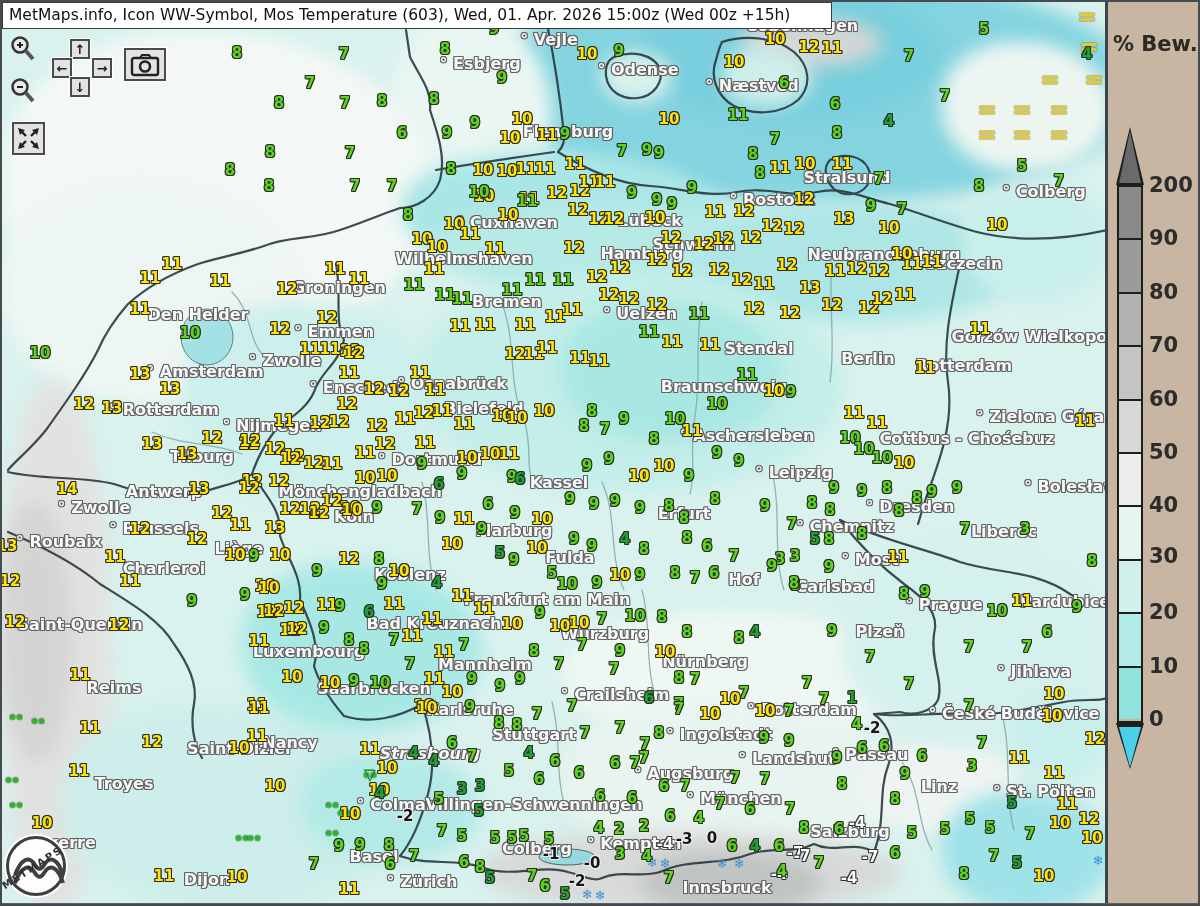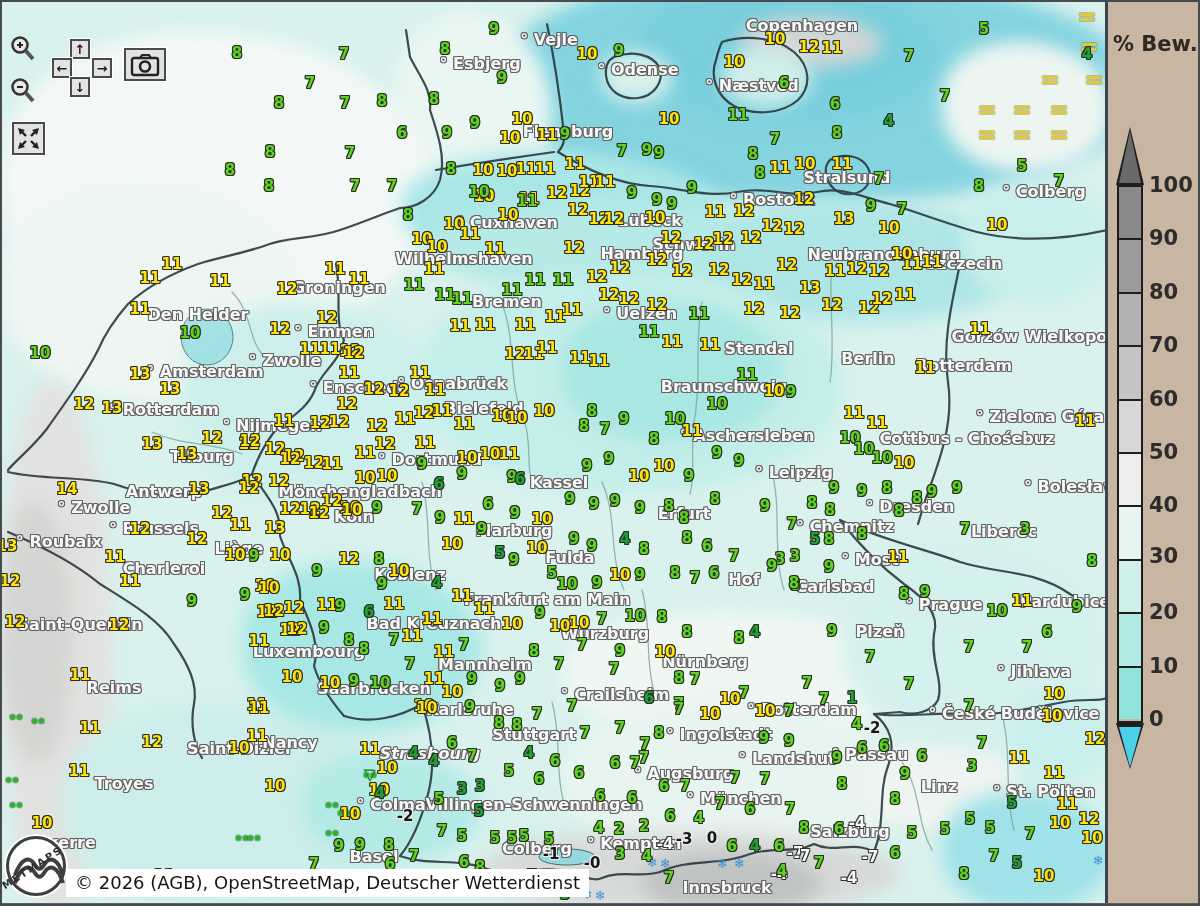--- a/index.html
+++ b/index.html
@@ -861,24 +861,24 @@
         </g>
         <g fill="#222">
           <polygon points="1,1 8,3 3,8"></polygon>
             <polygon points="22,1 15,3 20,8"></polygon>
           <polygon points="1,22 3,15 8,20"></polygon>
             <polygon points="22,22 20,15 15,20"></polygon>
         </g>
       </svg>
     </div>
 
+    <div class="titlebar">
+      <span>MetMaps.info, Icon WW-Symbol, Mos Temperature (603), Wed, 01. Apr. 2026 15:00z (Wed 00z +15h)</span>
+    </div>
 
-    <div class="attrib">
-      <span>© 2026 (AGB), OpenStreetMap, Deutscher Wetterdienst</span>
-    </div>
     <div class="logo">
       <svg width="54" height="44">
         <path d="M 4,30 C 10,14 18,10 24,20 C 27,25 30,25 33,20 C 39,10 47,14 52,30" fill="none" stroke="#3f3f3f" stroke-width="4"></path>
         <path d="M 4,38 C 10,22 18,18 24,28 C 27,33 30,33 33,28 C 39,18 47,22 52,38" fill="none" stroke="#3f3f3f" stroke-width="4"></path>
       </svg>
     </div>
     <div class="logo-text">METMAPS</div>
   </div>
 
   <div class="panel">
@@ -888,21 +888,21 @@
         <div class="seg" style="top: 183px; height: 53.4px; background: rgb(137, 137, 137);"></div>
         <div class="seg" style="top: 236.4px; height: 53.4px; background: rgb(155, 155, 155);"></div>
         <div class="seg" style="top: 289.8px; height: 53.4px; background: rgb(177, 177, 177);"></div>
         <div class="seg" style="top: 343.2px; height: 53.4px; background: rgb(196, 196, 196);"></div>
         <div class="seg" style="top: 396.6px; height: 53.4px; background: rgb(216, 216, 216);"></div>
         <div class="seg" style="top: 450px; height: 53.4px; background: rgb(237, 237, 235);"></div>
         <div class="seg" style="top: 503.4px; height: 53.4px; background: rgb(230, 245, 240);"></div>
         <div class="seg" style="top: 556.8px; height: 53.4px; background: rgb(208, 241, 235);"></div>
         <div class="seg" style="top: 610.2px; height: 53.4px; background: rgb(178, 235, 229);"></div>
         <div class="seg" style="top: 663.6px; height: 53.4px; background: rgb(144, 226, 221);"></div>
-        <div class="tick" style="top: 173px;">100</div>
+        <div class="tick" style="top: 173px;">200</div>
         <div class="tick" style="top: 226.4px;">90</div>
         <div class="tick" style="top: 279.8px;">80</div>
         <div class="tick" style="top: 333.2px;">70</div>
         <div class="tick" style="top: 386.6px;">60</div>
         <div class="tick" style="top: 440px;">50</div>
         <div class="tick" style="top: 493.4px;">40</div>
         <div class="tick" style="top: 544px;">30</div>
         <div class="tick" style="top: 600.2px;">20</div>
         <div class="tick" style="top: 653.6px;">10</div>
         <div class="tick" style="top: 707px;">0</div>

